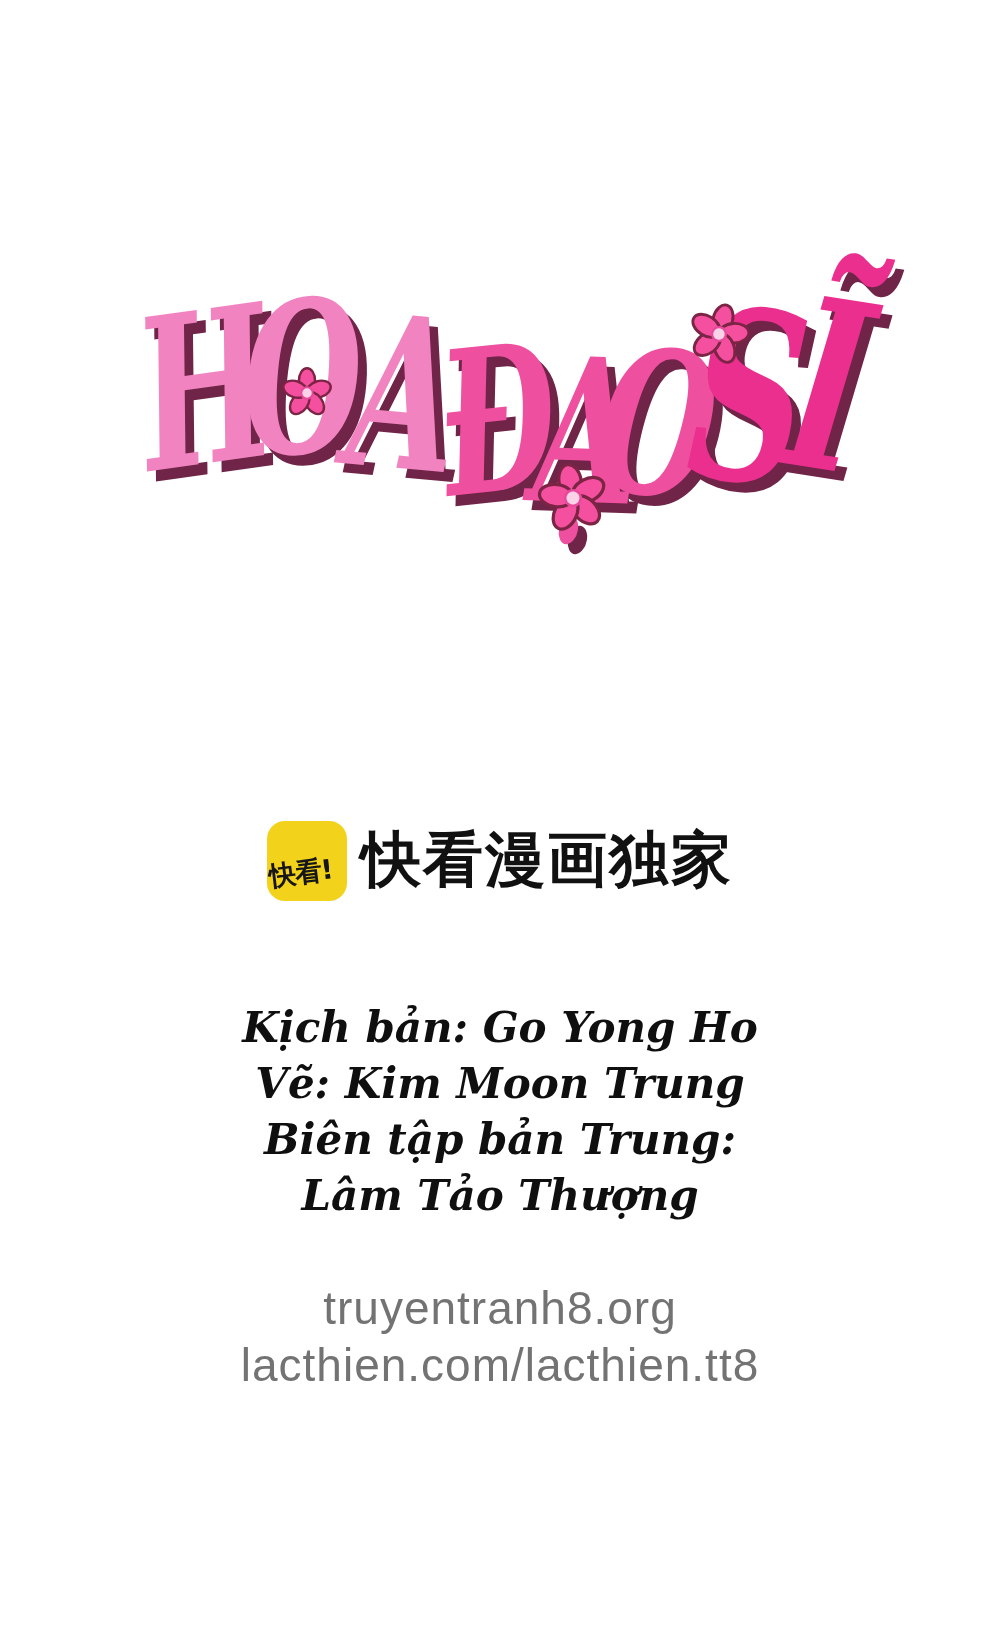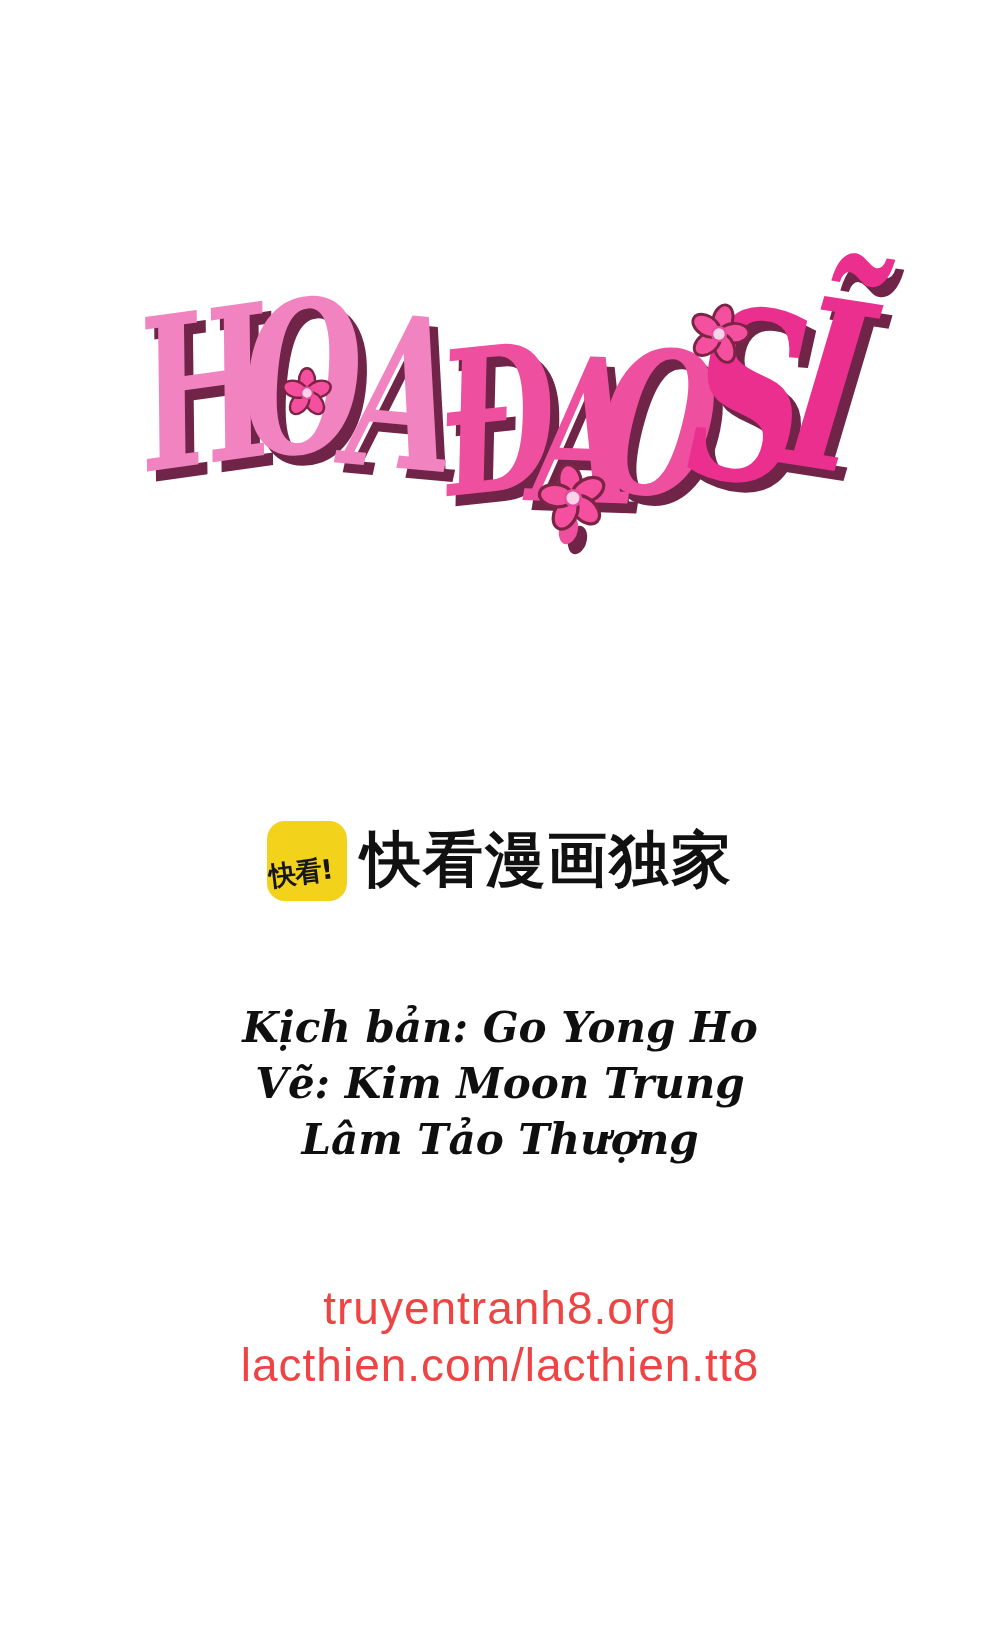--- a/index.html
+++ b/index.html
@@ -60,21 +60,21 @@
     color:#0f0f0f;
   }
   
   .links{
     position:absolute;top:1280px;left:0;width:1000px;
     text-align:center;
     font-family:"Liberation Sans",sans-serif;
     font-weight:400;
     font-size:46px;
     line-height:57px;
-    color:#ef4444;
+    color:#737373;
     letter-spacing:1px;
   }
 </style>
 </head>
 <body>
 
 <div class="page">
 
   <svg class="title-svg" width="1000" height="560" viewBox="0 0 1000 560" aria-hidden="false">
     <defs>
@@ -116,20 +116,21 @@
   <div class="publisher-row">
     <div class="publisher-icon">
       <span class="icon-text">快看!</span>
     </div>
     <div class="publisher-name">快看漫画独家</div>
   </div>
 
   <div class="credits">
     <div>Kịch bản: Go Yong Ho</div>
     <div>Vẽ: Kim Moon Trung</div>
+    <div>Biên tập bản Trung:</div>
     <div>Lâm Tảo Thượng</div>
   </div>
 
   <div class="links">
     <div>truyentranh8.org</div>
     <div>lacthien.com/lacthien.tt8</div>
   </div>
 
 </div>
 

